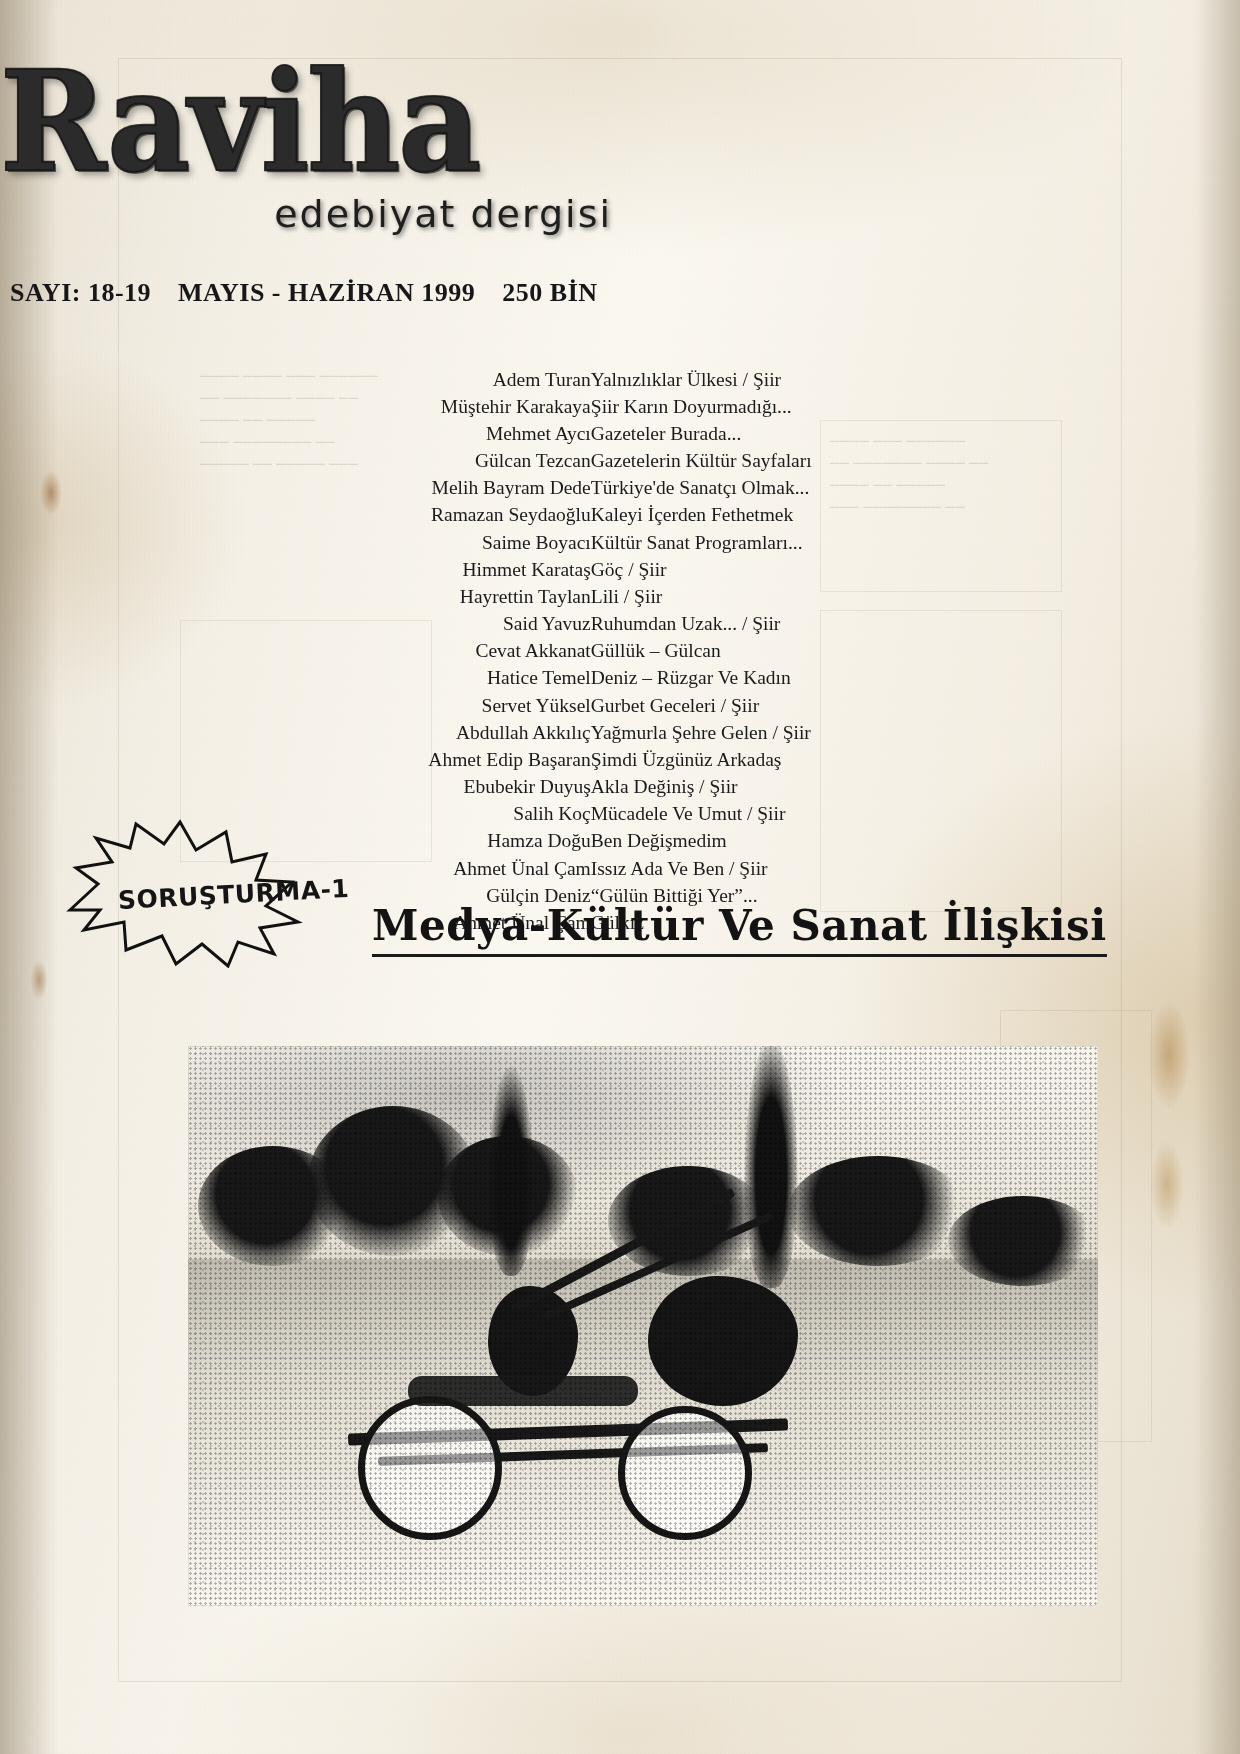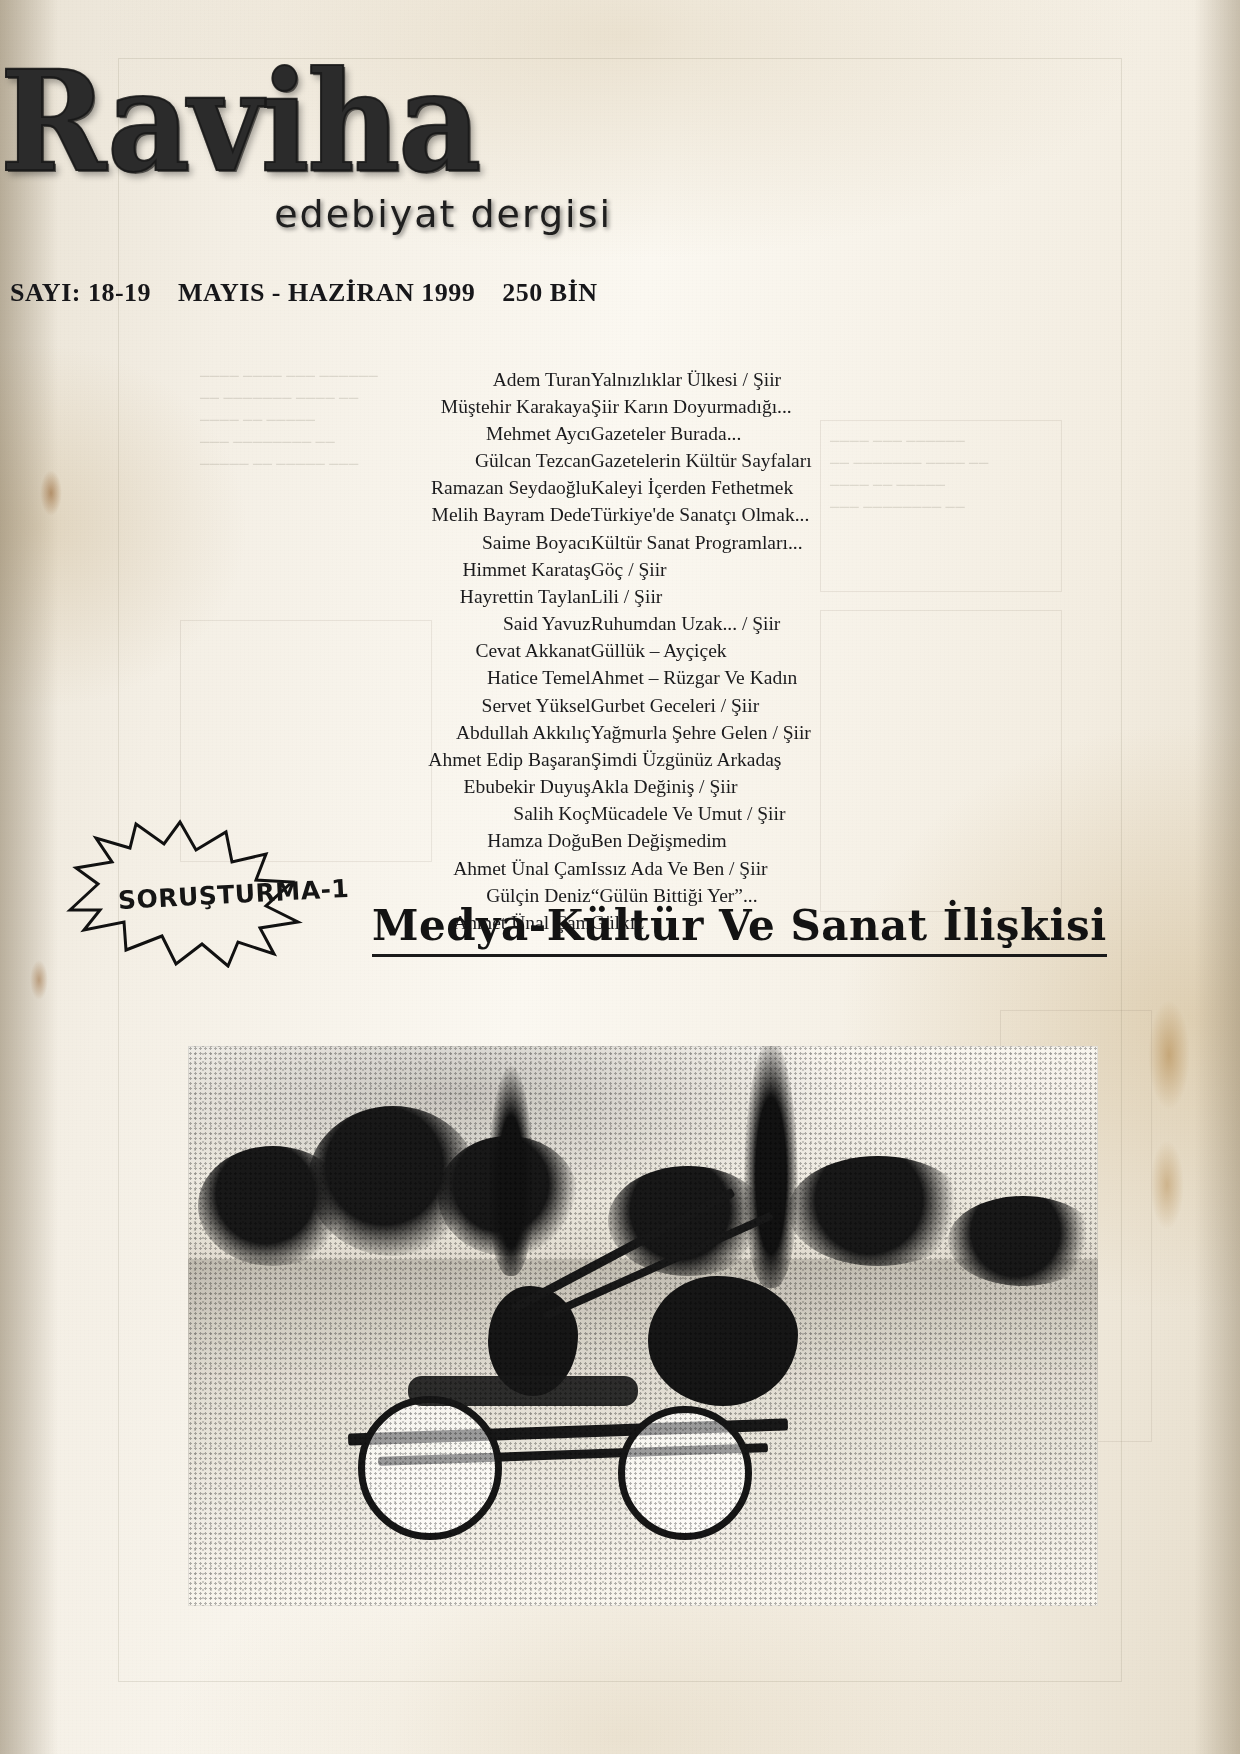--- a/index.html
+++ b/index.html
@@ -308,50 +308,50 @@
           </tr>
         <tr>
             <td class="author">Mehmet Aycı</td>
             <td class="work">Gazeteler Burada...</td>
           </tr>
         <tr>
             <td class="author">Gülcan Tezcan</td>
             <td class="work">Gazetelerin Kültür Sayfaları</td>
           </tr>
         <tr>
+            <td class="author">Melih Bayram Dede</td>
+            <td class="work">Türkiye'de Sanatçı Olmak...</td>
+          </tr>
+        <tr>
             <td class="author">Ramazan  Seydaoğlu</td>
             <td class="work">Kaleyi İçerden Fethetmek</td>
           </tr>
         <tr>
-            <td class="author">Melih Bayram Dede</td>
-            <td class="work">Türkiye'de Sanatçı Olmak...</td>
-          </tr>
-        <tr>
             <td class="author">Saime Boyacı</td>
             <td class="work">Kültür Sanat Programları...</td>
           </tr>
         <tr>
             <td class="author">Himmet Karataş</td>
             <td class="work">Göç / Şiir</td>
           </tr>
         <tr>
             <td class="author">Hayrettin Taylan</td>
             <td class="work">Lili / Şiir</td>
           </tr>
         <tr>
             <td class="author">Said Yavuz</td>
             <td class="work">Ruhumdan Uzak... / Şiir</td>
           </tr>
         <tr>
             <td class="author">Cevat Akkanat</td>
-            <td class="work">Güllük – Ayçiçek</td>
+            <td class="work">Güllük – Gülcan</td>
           </tr>
         <tr>
             <td class="author">Hatice Temel</td>
-            <td class="work">Ahmet – Rüzgar Ve Kadın</td>
+            <td class="work">Deniz – Rüzgar Ve Kadın</td>
           </tr>
         <tr>
             <td class="author">Servet Yüksel</td>
             <td class="work">Gurbet Geceleri / Şiir</td>
           </tr>
         <tr>
             <td class="author">Abdullah Akkılıç</td>
             <td class="work">Yağmurla Şehre Gelen / Şiir</td>
           </tr>
         <tr>

